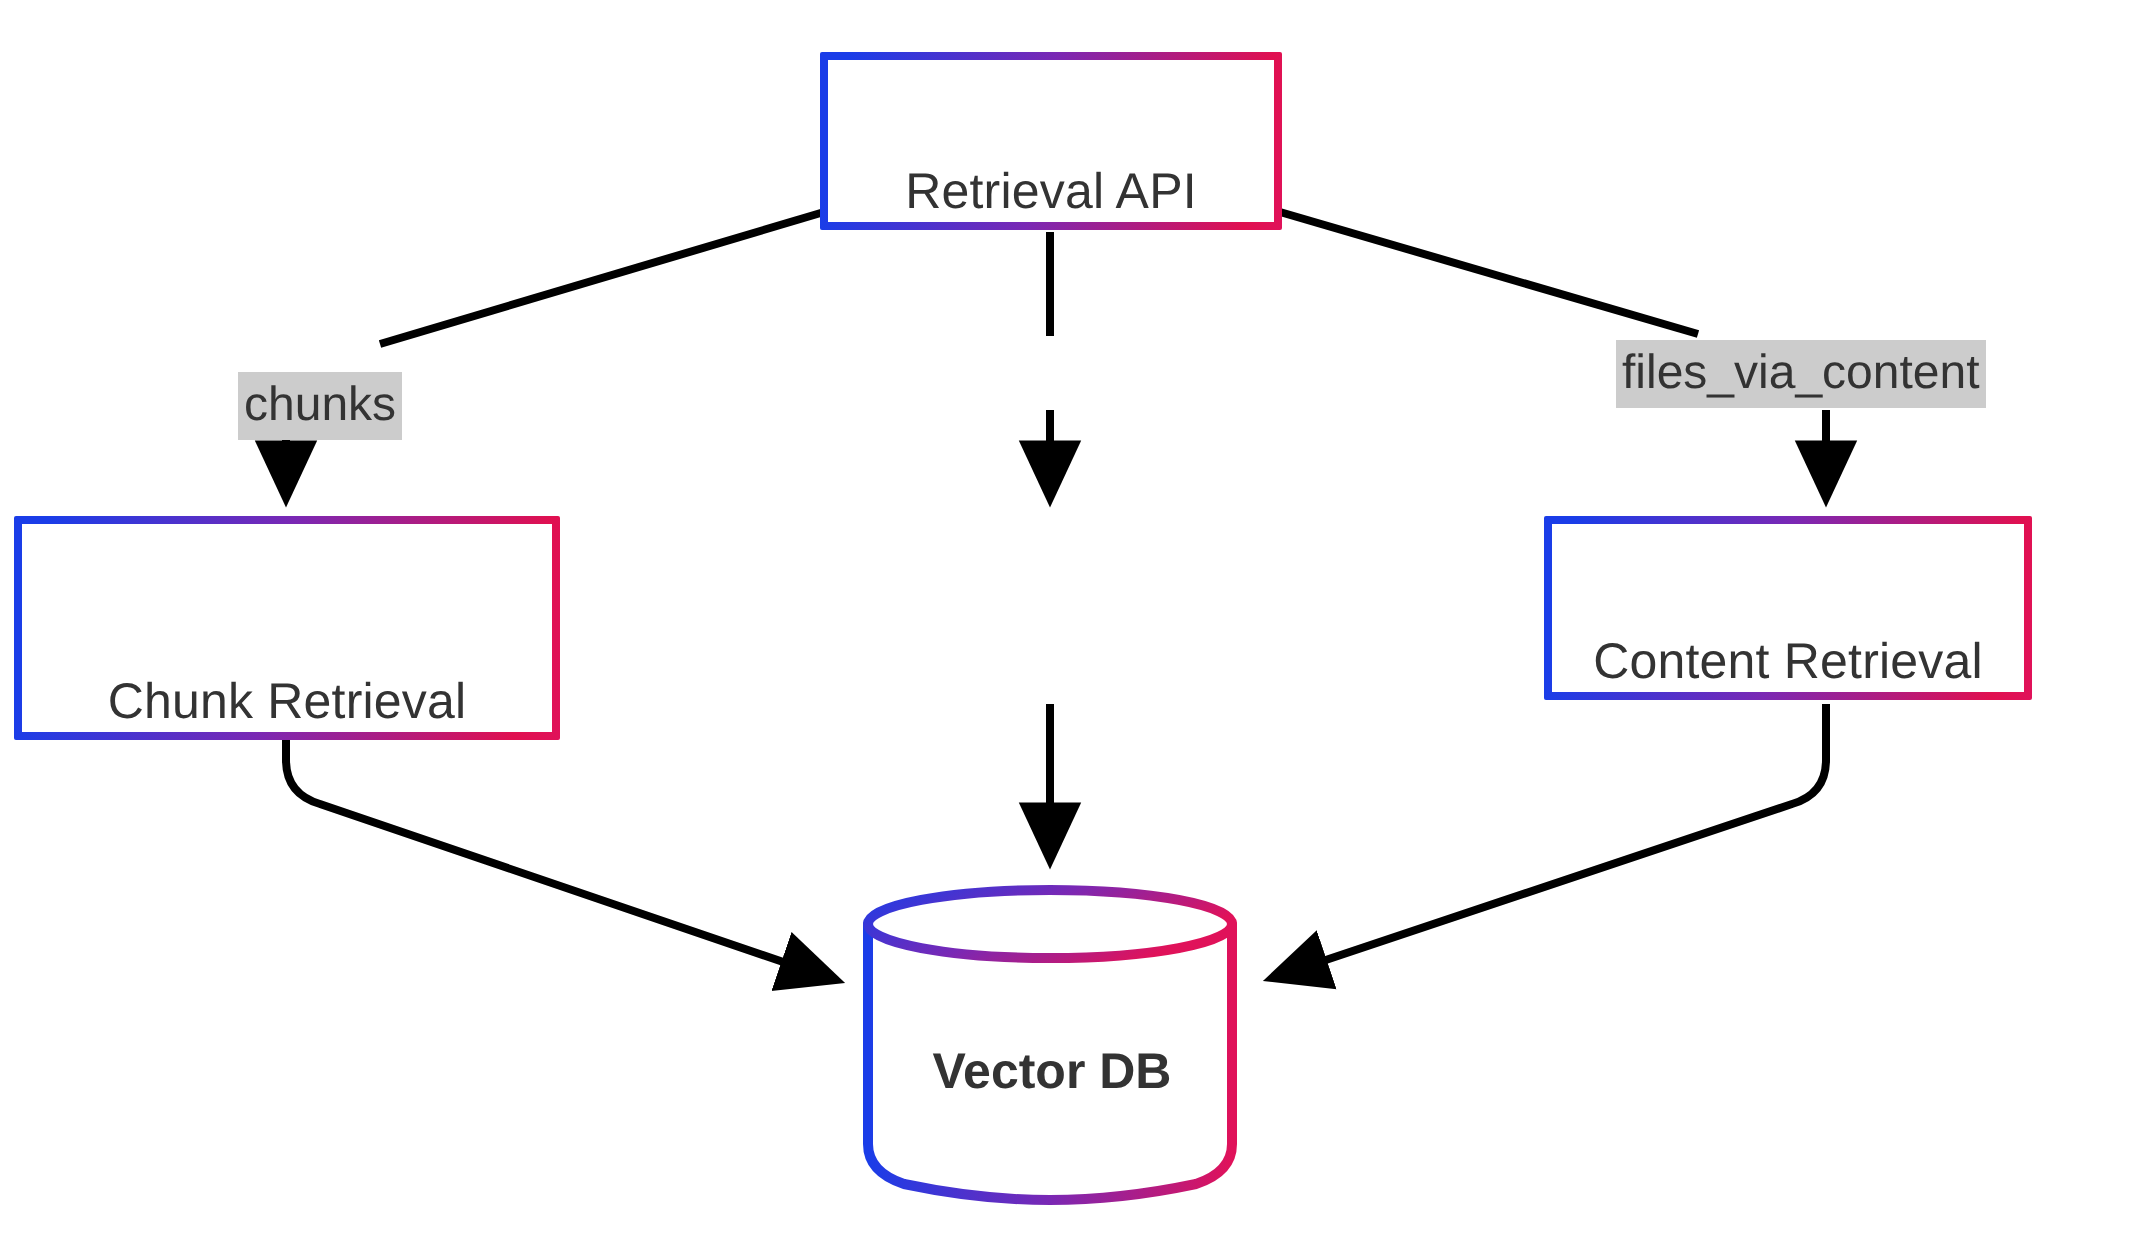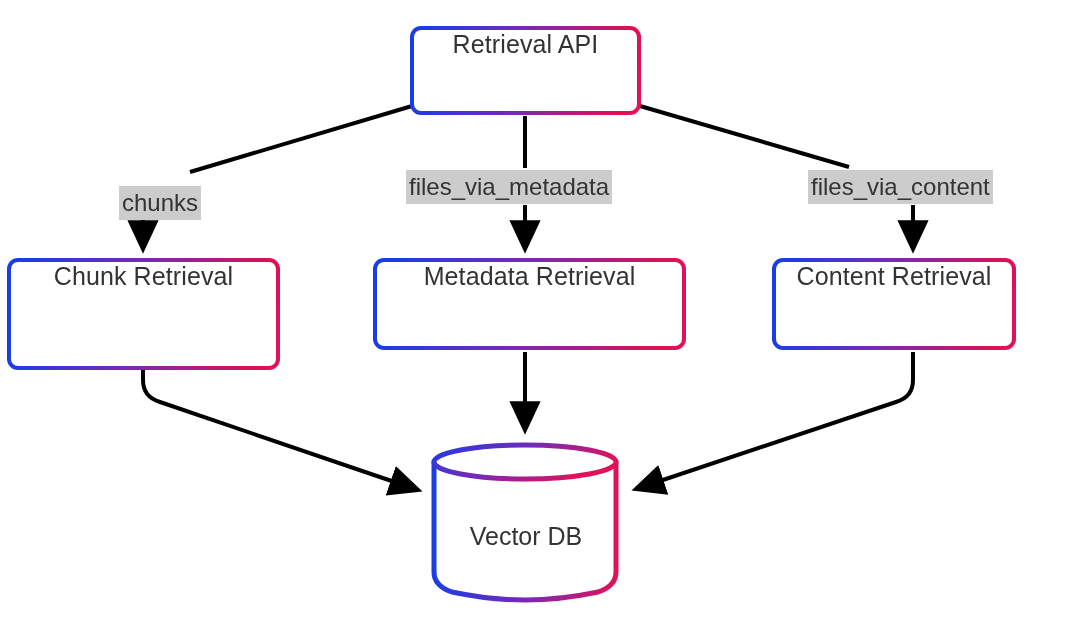--- a/index.html
+++ b/index.html
@@ -24,24 +24,24 @@
     left: 0;
     top: 0;
     width: 1072px;
     height: 624px;
   }
   .node-box {
     position: absolute;
     box-sizing: border-box;
     background: #ffffff;
     display: flex;
-    align-items: flex-start;
+    align-items: flex-end;
     justify-content: center;
     border: 4px solid transparent;
-    border-radius: 11px;
+    border-radius: 1px;
   }
   .node-box .node-label {
     font-size: 25px;
     color: #333333;
     letter-spacing: 0.1px;
     white-space: nowrap;
   }
   
   .grad-border {
     background-image:
@@ -60,20 +60,21 @@
     white-space: nowrap;
     box-sizing: border-box;
   }
   
   #db-cylinder {
     position: absolute;
     left: 430px;
     top: 446px;
     width: 192px;
     height: 154px;
+    font-weight: bold;
   }
   #db-cylinder .db-text {
     position: absolute;
     left: 0;
     top: 76px;
     width: 192px;
     text-align: center;
     font-size: 25px;
     color: #333333;
     white-space: nowrap;
@@ -137,31 +138,27 @@
   </svg>
 
   <div class="node-box grad-border" style="left:410px; top:26px; width:231px; height:89px;">
     <span class="node-label">Retrieval API</span>
   </div>
 
   <div class="node-box grad-border" style="left:7px; top:258px; width:273px; height:112px;">
     <span class="node-label">Chunk Retrieval</span>
   </div>
 
-  <div class="node-box grad-border" style="left:373px; top:258px; width:313px; height:92px;">
-    <span class="node-label">Metadata Retrieval</span>
-  </div>
 
   <div class="node-box grad-border" style="left:772px; top:258px; width:244px; height:92px;">
     <span class="node-label">Content Retrieval</span>
   </div>
 
   <div id="db-cylinder">
     <span class="db-text">Vector DB</span>
   </div>
 
   <div class="edge-label" style="left:98px; top:186px;margin-left:21px;">chunks</div>
 
-  <div class="edge-label" style="left:406px; top:170px;">files_via_metadata</div>
 
   <div class="edge-label" style="left:808px; top:170px;">files_via_content</div>
 
 </div>
 
 </body></html>

